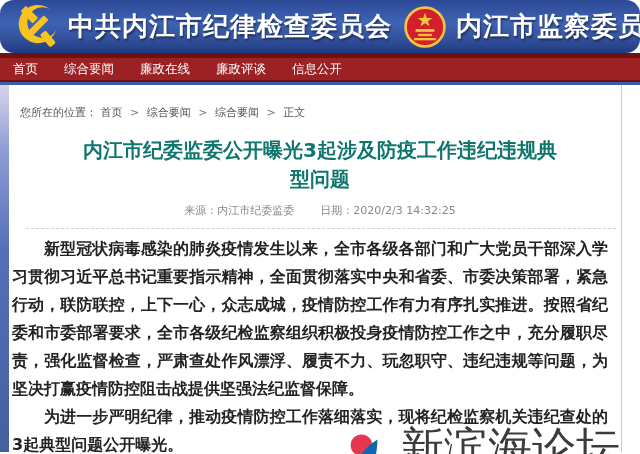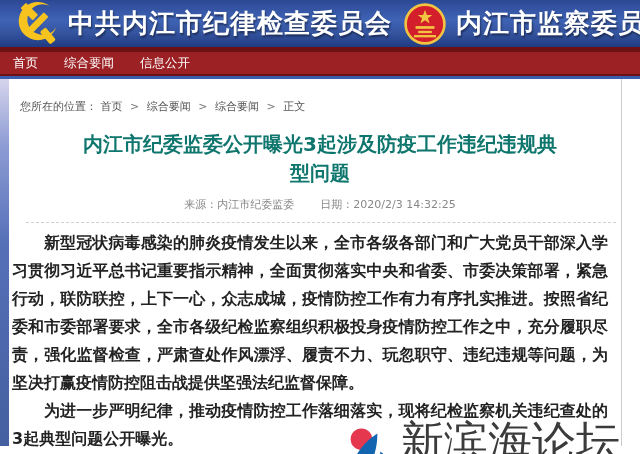--- a/index.html
+++ b/index.html
@@ -8,25 +8,26 @@
   .page {
     position: relative;
     width: 640px;
     height: 454px;
     overflow: hidden;
     background: #ffffff;
   }
 
   
   .site-header {
-    height: 47px;
+    height: 53px;
     background: linear-gradient(180deg, #2c4894 0%, #3f63b5 42%, #35549f 70%, #1f3a82 100%);
     display: flex;
     align-items: center;
     padding-left: 14px;
+    border-radius: 14px;
   }
   .emblem { display: inline-flex; align-items: center; justify-content: center; flex: 0 0 auto; }
   .emblem.party { width: 46px; height: 46px; margin-right: 8px; }
   .emblem.national { width: 42px; height: 42px; margin: 0 10px 0 12px; }
   .org-title {
     color: #ffffff;
     font-weight: bold;
     font-size: 26px;
     letter-spacing: 1px;
     text-shadow: 1px 2px 2px rgba(0,0,0,0.45);
@@ -149,20 +150,22 @@
         <rect x="9.5" y="30.5" width="21" height="2.2" fill="#f2c441"></rect>
       </svg>
     </span>
     <span class="org-title">内江市监察委员会</span>
   </header>
 
   <div class="nav-top-strip"></div>
   <nav class="main-nav">
     <a href="#">首页</a>
     <a href="#">综合要闻</a>
+    <a href="#">廉政在线</a>
+    <a href="#">廉政评谈</a>
     <a href="#">信息公开</a>
   </nav>
   <div class="nav-underline"></div>
 
   <div class="content">
     <div class="left-strip"></div>
     <div class="right-line"></div>
 
     <div class="breadcrumb">
       <span>您所在的位置：</span>

